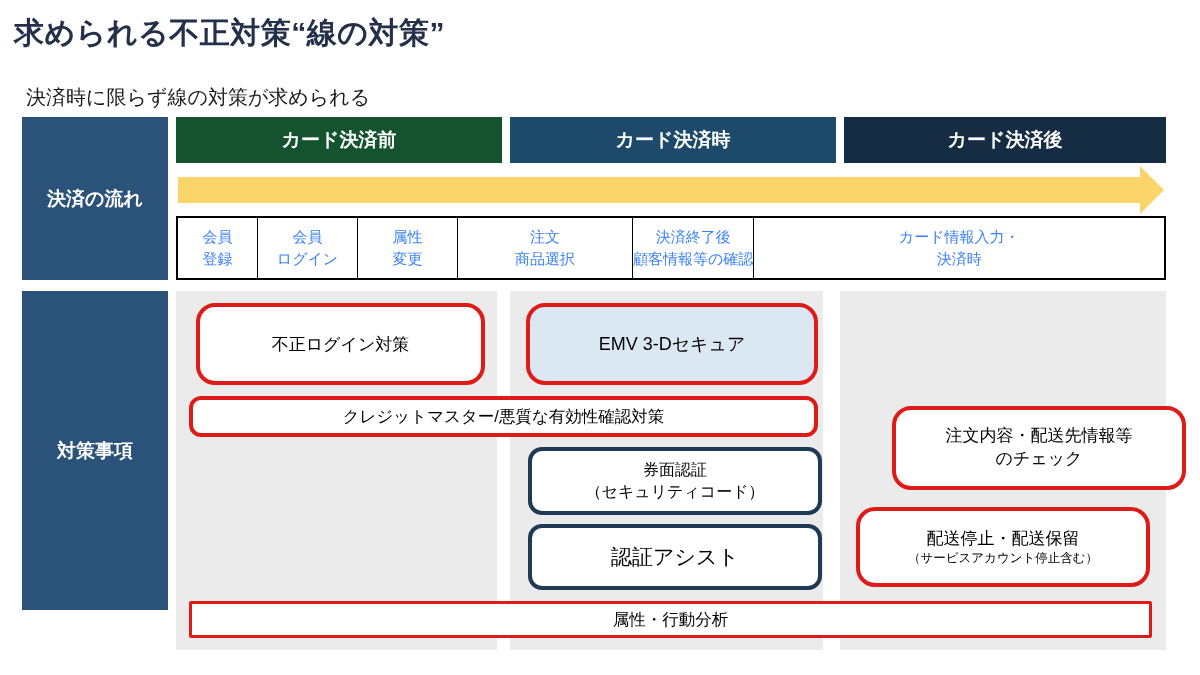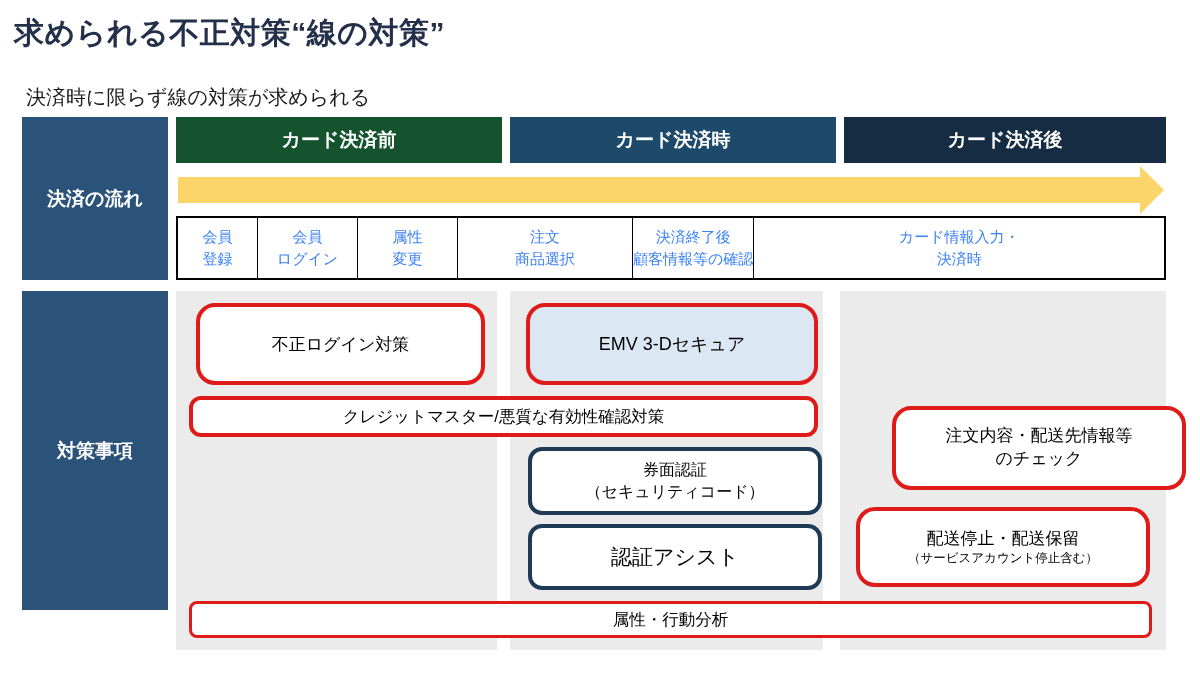--- a/index.html
+++ b/index.html
@@ -44,21 +44,21 @@
   .navy { border:4px solid #1F3A55; border-radius:14px; }
 
   .box-login       { left:196px; top:303px; width:289px; height:82px; font-size:17px; }
   .box-emv         { left:526px; top:303px; width:292px; height:82px; background:#DBE8F4; font-size:18px; }
   .box-creditmaster{ left:189px; top:396px; width:629px; height:41px; border-radius:12px; font-size:16.5px; }
   .box-cardauth    { left:528px; top:447px; width:294px; height:68px; font-size:16px; line-height:1.35; }
   .box-authassist  { left:528px; top:524px; width:294px; height:66px; font-size:21px; }
   .box-ordercheck  { left:892px; top:406px; width:294px; height:84px; font-size:17px; line-height:1.35; }
   .box-delivery    { left:856px; top:507px; width:294px; height:80px; font-size:17px; line-height:1.3;text-align:center; }
   .box-delivery .sub { font-size:12.5px; }
-  .box-analysis    { left:189px; top:601px; width:963px; height:37px; border-radius:8px; font-size:16.5px; border-width:3.5px; }
+  .box-analysis    { left:189px; top:601px; width:963px; height:37px; border-radius:2px; font-size:16.5px; border-width:3.5px; }
 </style>
 </head>
 <body>
 
 <div class="slide">
 
   <div class="title">求められる不正対策“線の対策”</div>
   <div class="subtitle">決済時に限らず線の対策が求められる</div>
 
   <div class="side-cell side-flow">

